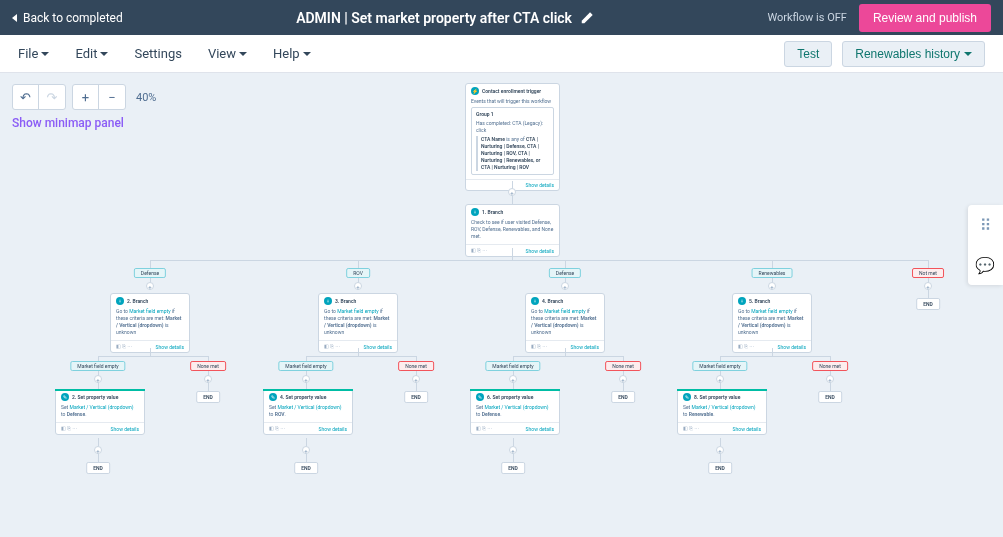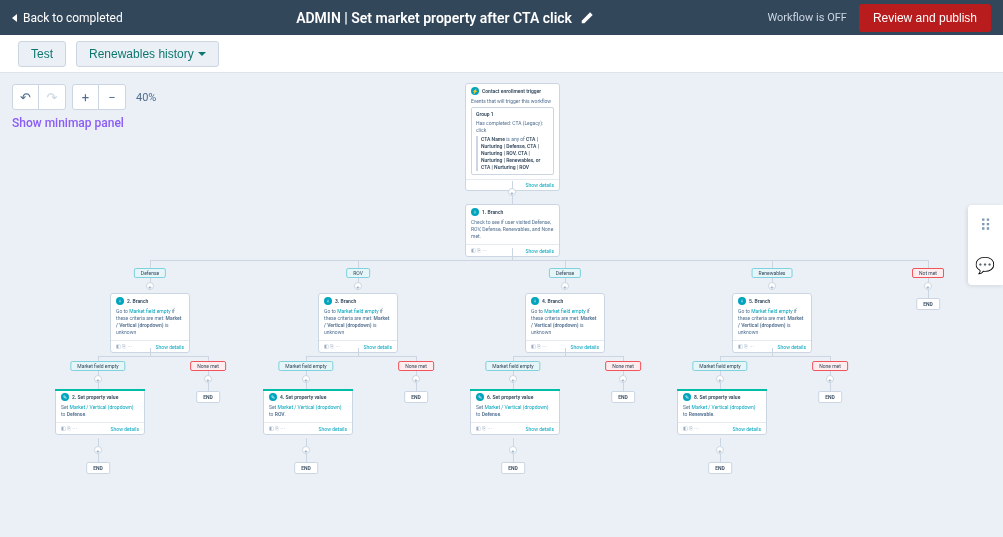--- a/index.html
+++ b/index.html
@@ -4,21 +4,21 @@
 <style>
 * { margin: 0; padding: 0; box-sizing: border-box; }
 body { font-family: -apple-system, BlinkMacSystemFont, "Segoe UI", Roboto, sans-serif; background: #eaf0f6; width: 1003px; height: 537px; overflow: hidden; position: relative; }
 
 
 .header { background: #33475b; height: 35px; display: flex; align-items: center; justify-content: space-between; padding: 0 12px; color: #fff; }
 .header-left { display: flex; align-items: center; gap: 6px; font-size: 12px; cursor: pointer; }
 .header-center { display: flex; align-items: center; gap: 8px; font-size: 14px; font-weight: 600; }
 .header-right { display: flex; align-items: center; gap: 12px; }
 .header-status { font-size: 11px; color: #cbd6e2; }
-.btn-primary { background: #b91c1c; color: #fff; border: none; padding: 7px 14px; border-radius: 3px; font-size: 12px; font-weight: 500; cursor: pointer; }
+.btn-primary { background: #ec4899; color: #fff; border: none; padding: 7px 14px; border-radius: 3px; font-size: 12px; font-weight: 500; cursor: pointer; }
 .pencil { width: 14px; height: 14px; }
 
 
 .toolbar { background: #fff; height: 38px; display: flex; align-items: center; justify-content: space-between; padding: 0 18px; border-bottom: 1px solid #dfe3eb; }
 .toolbar-menus { display: flex; gap: 26px; }
 .toolbar-item { font-size: 13px; color: #33475b; cursor: pointer; display: flex; align-items: center; gap: 3px; }
 .toolbar-right { display: flex; gap: 10px; }
 .btn-secondary { background: #eaf0f6; border: 1px solid #cbd6e2; color: #0f766e; padding: 5px 12px; border-radius: 3px; font-size: 12px; cursor: pointer; display: flex; align-items: center; gap: 4px; }
 
 
@@ -79,20 +79,41 @@
         <path d="M11.5 1.5l3 3L5 14H2v-3L11.5 1.5z"></path>
       </svg>
   </div>
   <div class="header-right">
     <span class="header-status">Workflow is OFF</span>
     <button class="btn-primary">Review and publish</button>
   </div>
 </div>
 
 <div class="toolbar">
+  <div class="toolbar-menus">
+    <div class="toolbar-item">
+        <span>File</span>
+        <span class="chevron-down"></span>
+      </div>
+    <div class="toolbar-item">
+        <span>Edit</span>
+        <span class="chevron-down"></span>
+      </div>
+    <div class="toolbar-item">
+        <span>Settings</span>
+      </div>
+    <div class="toolbar-item">
+        <span>View</span>
+        <span class="chevron-down"></span>
+      </div>
+    <div class="toolbar-item">
+        <span>Help</span>
+        <span class="chevron-down"></span>
+      </div>
+  </div>
   <div class="toolbar-right">
     <button class="btn-secondary">Test</button>
     <button class="btn-secondary">
         <span>Renewables history</span>
         <span class="chevron-down"></span>
       </button>
   </div>
 </div>
 
 <div class="canvas-controls">

